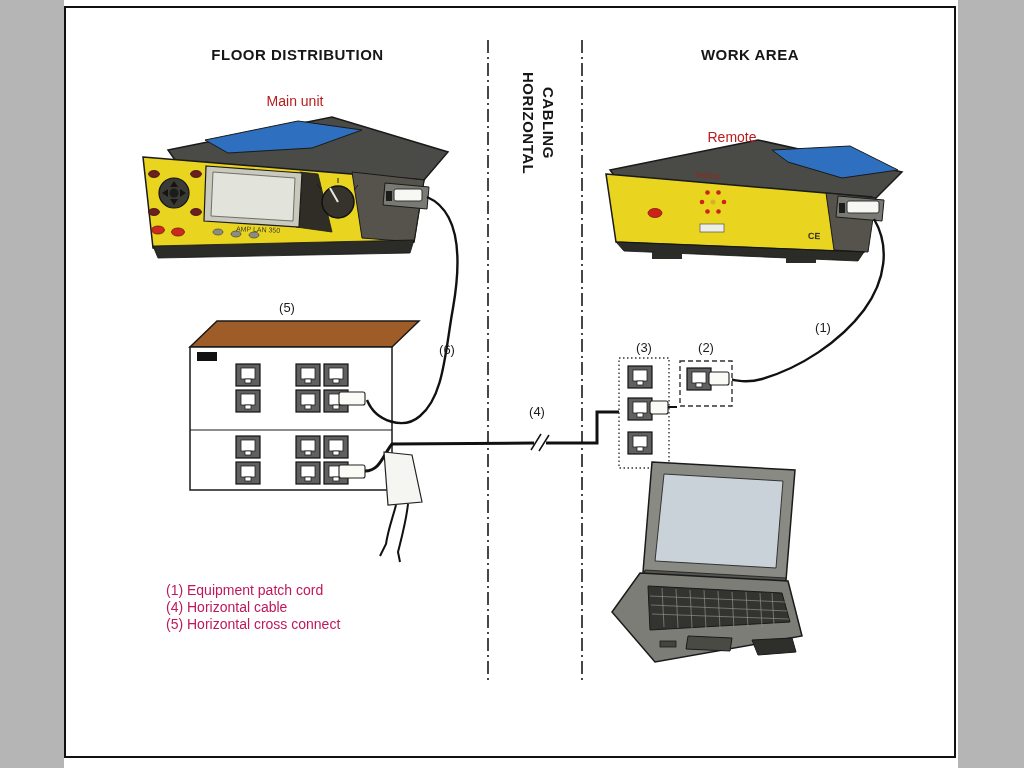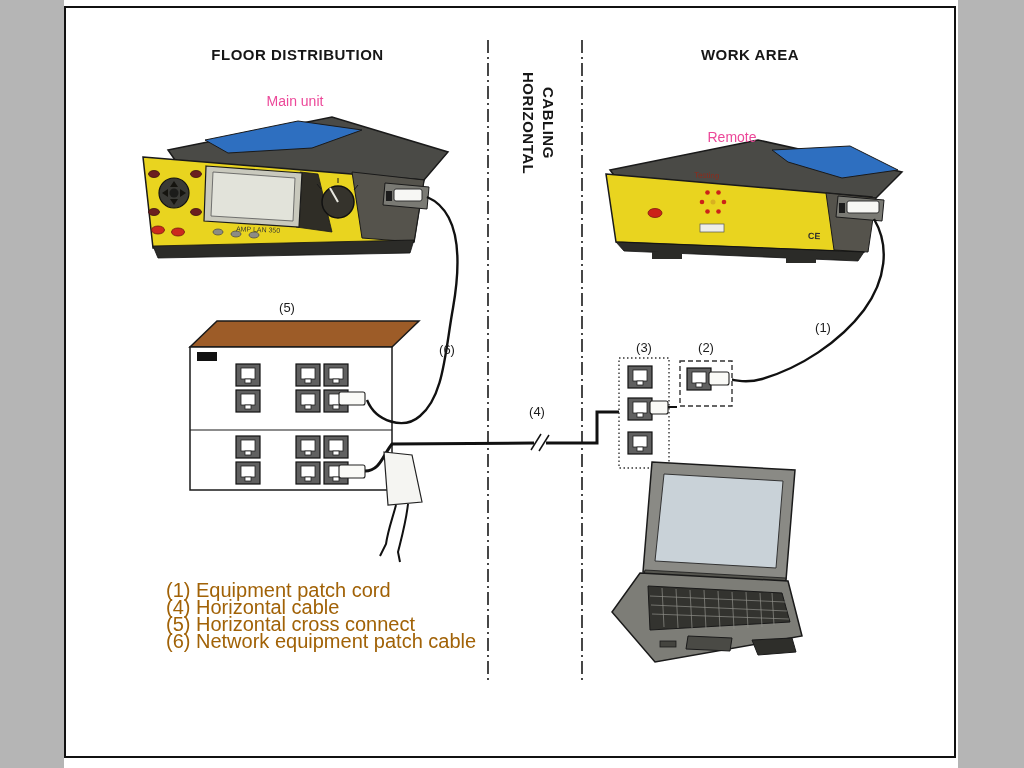--- a/index.html
+++ b/index.html
@@ -3,23 +3,23 @@
 <meta charset="utf-8">
 <style>
   html,body{margin:0;padding:0;background:#ffffff;}
   body{width:1024px;height:768px;position:relative;overflow:hidden;
        font-family:"Liberation Sans", sans-serif;color:#1c1c1c;}
   .gray-strip{position:absolute;top:0;height:768px;background:#b5b5b5;}
   #page-frame{position:absolute;left:64px;top:6px;width:892px;height:752px;
               border:2px solid #111;background:#ffffff;box-sizing:border-box;}
   svg.diagram{position:absolute;left:0;top:0;width:1024px;height:768px;pointer-events:none;}
   .hdr{position:absolute;font-weight:700;font-size:15px;letter-spacing:.5px;text-align:center;color:#161616;}
-  .sublabel{position:absolute;font-size:14px;text-align:center;color:#ec4899;}
+  .sublabel{position:absolute;font-size:14px;text-align:center;color:#b91c1c;}
   .callout{position:absolute;font-size:13px;text-align:center;color:#1c1c1c;width:34px;}
-  .legend{position:absolute;left:166px;top:582px;font-size:20px;line-height:17px;color:#a16207;}
+  .legend{position:absolute;left:166px;top:582px;font-size:14px;line-height:17px;color:#be185d;}
   .vtext{position:absolute;left:518px;top:48px;height:150px;writing-mode:vertical-lr;
          text-align:center;font-weight:700;font-size:15px;line-height:20px;letter-spacing:.5px;color:#161616;}
   .tiny{position:absolute;color:#3a3a30;}
   #model-text{left:236px;top:226px;font-size:7px;transform:rotate(2deg);}
   #testing-text{left:694px;top:171px;font-size:8px;color:#8d2b1c;transform:rotate(2deg);}
   #ce-text{left:808px;top:231px;font-size:9px;font-weight:700;color:#33322c;transform:rotate(3deg);}
 </style>
 </head>
 <body>
 
@@ -203,14 +203,13 @@
 <div class="callout" style="left:430px;top:342px;">(6)</div>
 <div class="callout" style="left:520px;top:404px;">(4)</div>
 <div class="callout" style="left:627px;top:340px;">(3)</div>
 <div class="callout" style="left:689px;top:340px;">(2)</div>
 <div class="callout" style="left:806px;top:320px;">(1)</div>
 
 <div class="legend">
   <div>(1) Equipment patch cord</div>
   <div>(4) Horizontal cable</div>
   <div>(5) Horizontal cross connect</div>
-  <div>(6) Network equipment patch cable</div>
 </div>
 
 </body></html>

